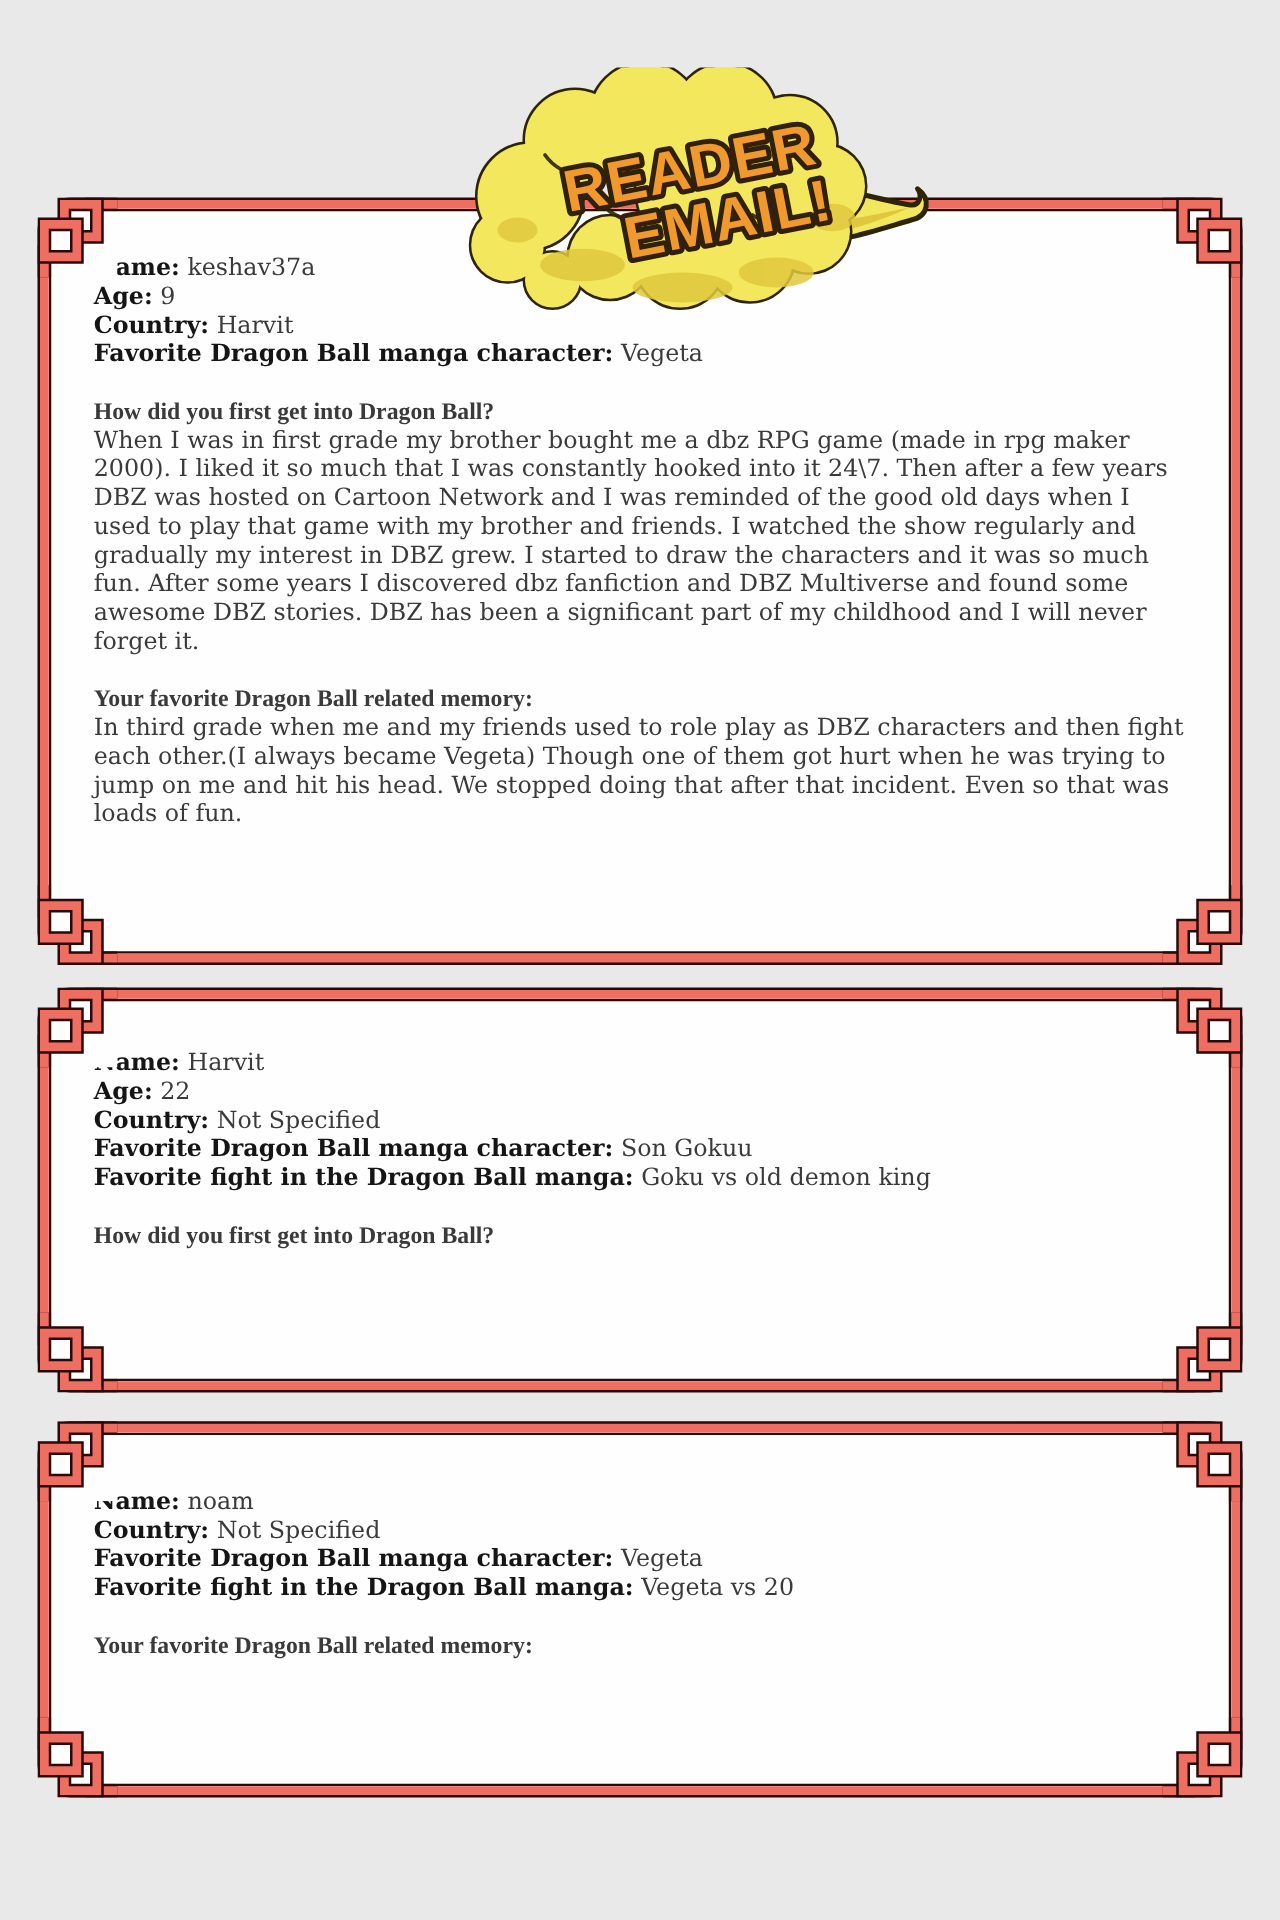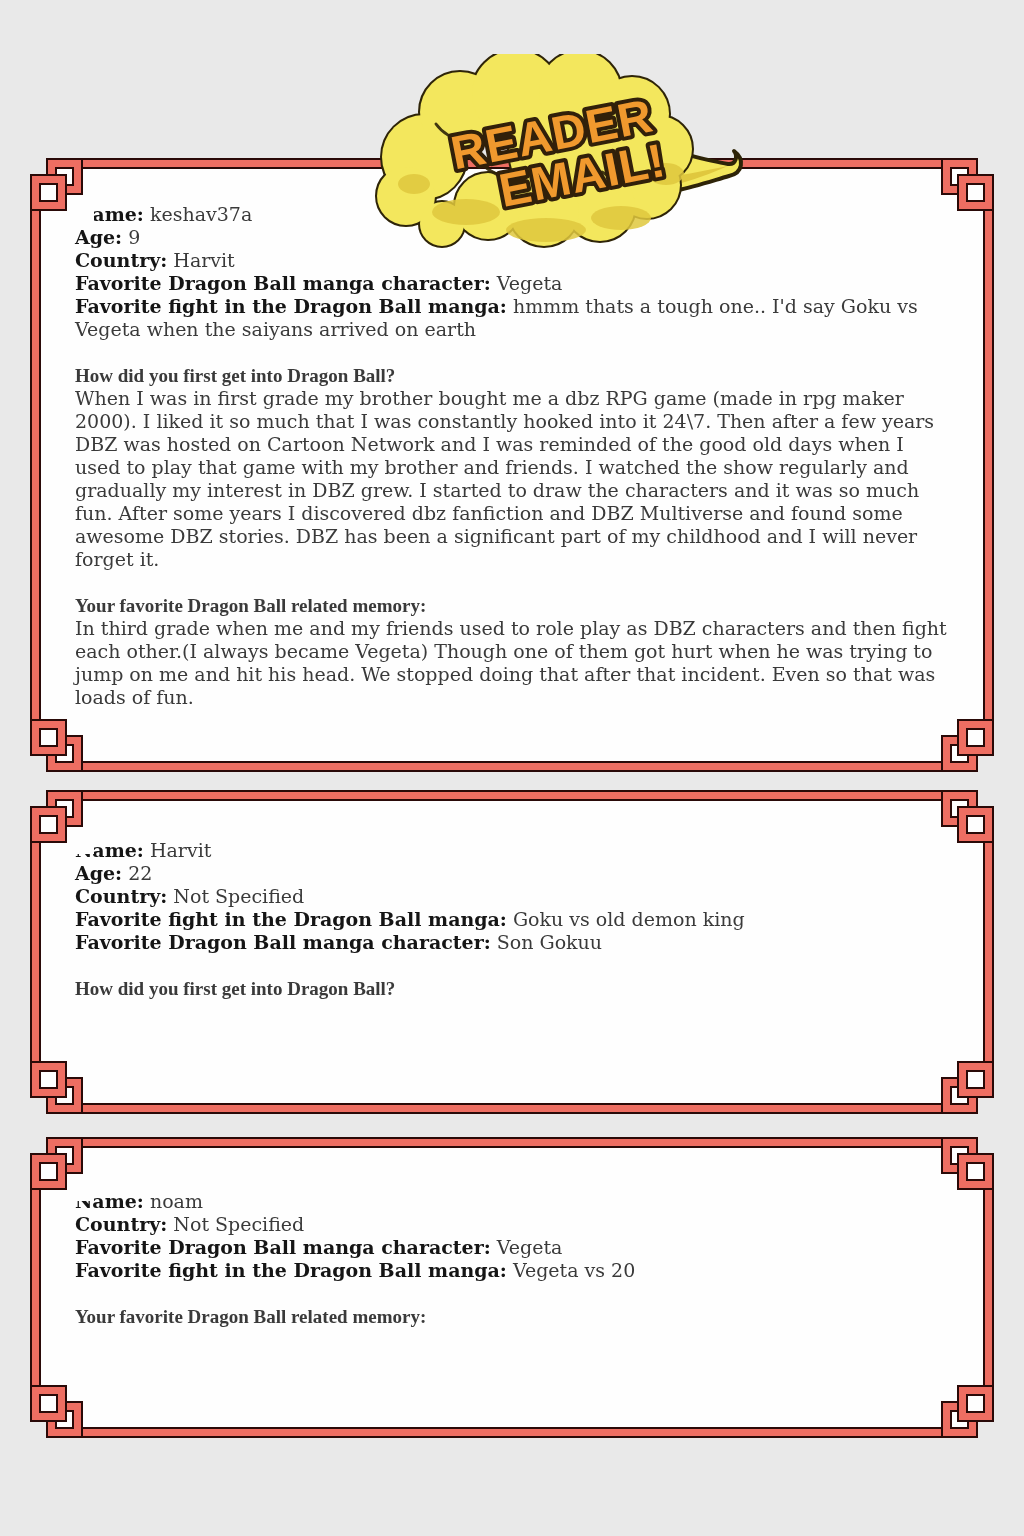--- a/index.html
+++ b/index.html
@@ -65,21 +65,20 @@
       </symbol>
     </defs>
   </svg>
 
   <div class="panel panel-1">
     <div class="content">
       <p><strong>Name:</strong> <span>keshav37a</span></p>
       <p><strong>Age:</strong> <span>9</span></p>
       <p><strong>Country:</strong> <span>Harvit</span></p>
       <p><strong>Favorite Dragon Ball manga character:</strong> <span>Vegeta</span></p>
-      <p><strong>Favorite fight in the Dragon Ball manga:</strong> <span>hmmm thats a tough one.. I'd say Goku vs Vegeta when the saiyans arrived on earth</span></p>
       <p class="sec-h">How did you first get into Dragon Ball?</p>
       <p>When I was in first grade my brother bought me a dbz RPG game (made in rpg maker 2000). I liked it so much that I was constantly hooked into it 24\7. Then after a few years DBZ was hosted on Cartoon Network and I was reminded of the good old days when I used to play that game with my brother and friends. I watched the show regularly and gradually my interest in DBZ grew. I started to draw the characters and it was so much fun. After some years I discovered dbz fanfiction and DBZ Multiverse and found some awesome DBZ stories. DBZ has been a significant part of my childhood and I will never forget it.</p>
       <p class="sec-h">Your favorite Dragon Ball related memory:</p>
       <p>In third grade when me and my friends used to role play as DBZ characters and then fight each other.(I always became Vegeta) Though one of them got hurt when he was trying to jump on me and hit his head. We stopped doing that after that incident. Even so that was loads of fun.</p>
     </div>
     <div class="corner c-tl"><svg width="64" height="64">
           <use href="#corner-tl"></use>
         </svg></div>
     <div class="corner c-tr"><svg width="64" height="64">
           <use href="#corner-tl"></use>
@@ -90,22 +89,22 @@
     <div class="corner c-br"><svg width="64" height="64">
           <use href="#corner-tl"></use>
         </svg></div>
   </div>
 
   <div class="panel panel-2">
     <div class="content">
       <p><strong>Name:</strong> <span>Harvit</span></p>
       <p><strong>Age:</strong> <span>22</span></p>
       <p><strong>Country:</strong> <span>Not Specified</span></p>
+      <p><strong>Favorite Dragon Ball manga character:</strong> <span>Son Gokuu</span></p>
       <p><strong>Favorite fight in the Dragon Ball manga:</strong> <span>Goku vs old demon king</span></p>
-      <p><strong>Favorite Dragon Ball manga character:</strong> <span>Son Gokuu</span></p>
       <p class="sec-h">How did you first get into Dragon Ball?</p>
     </div>
     <div class="corner c-tl"><svg width="64" height="64">
           <use href="#corner-tl"></use>
         </svg></div>
     <div class="corner c-tr"><svg width="64" height="64">
           <use href="#corner-tl"></use>
         </svg></div>
     <div class="corner c-bl"><svg width="64" height="64">
           <use href="#corner-tl"></use>

